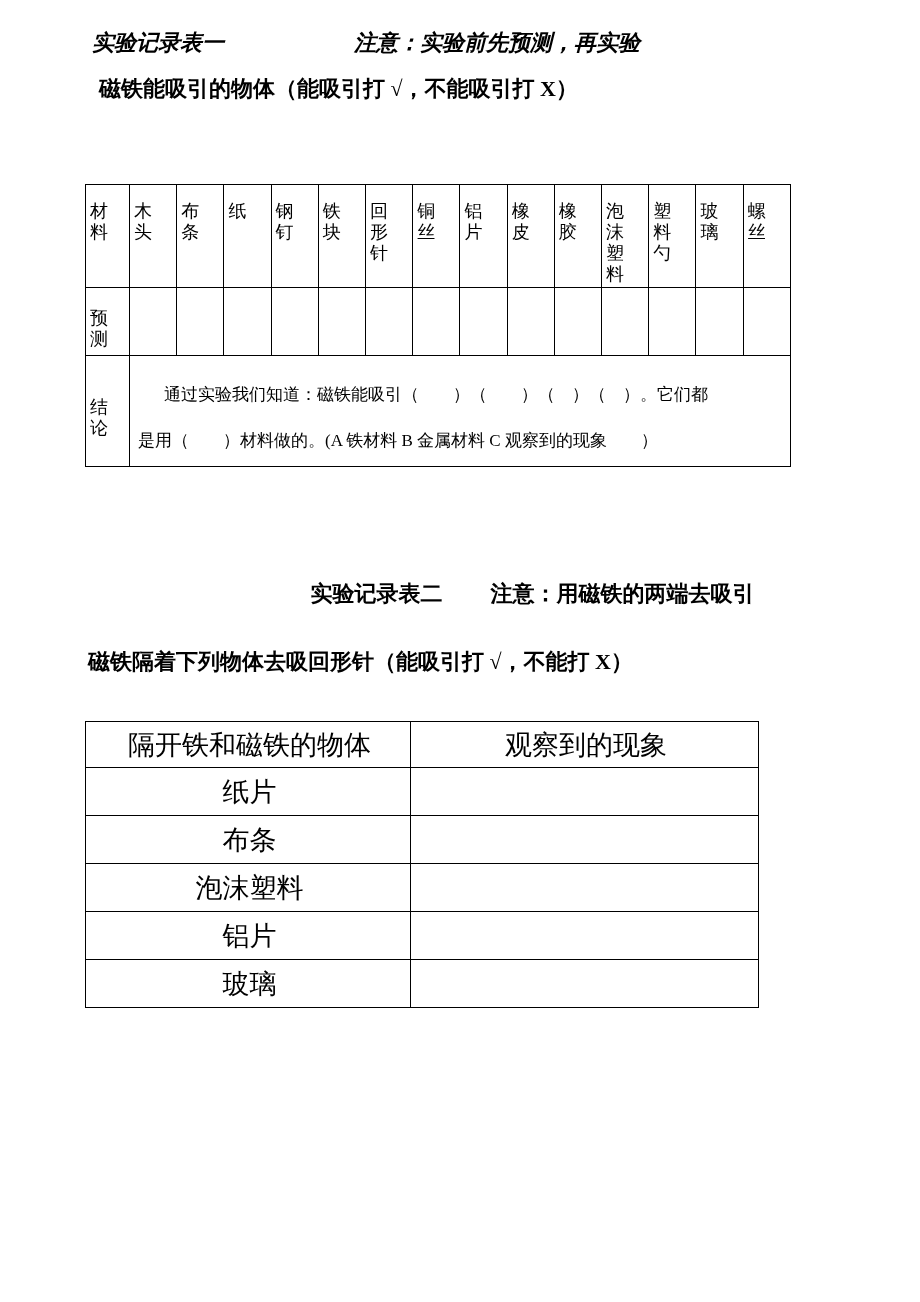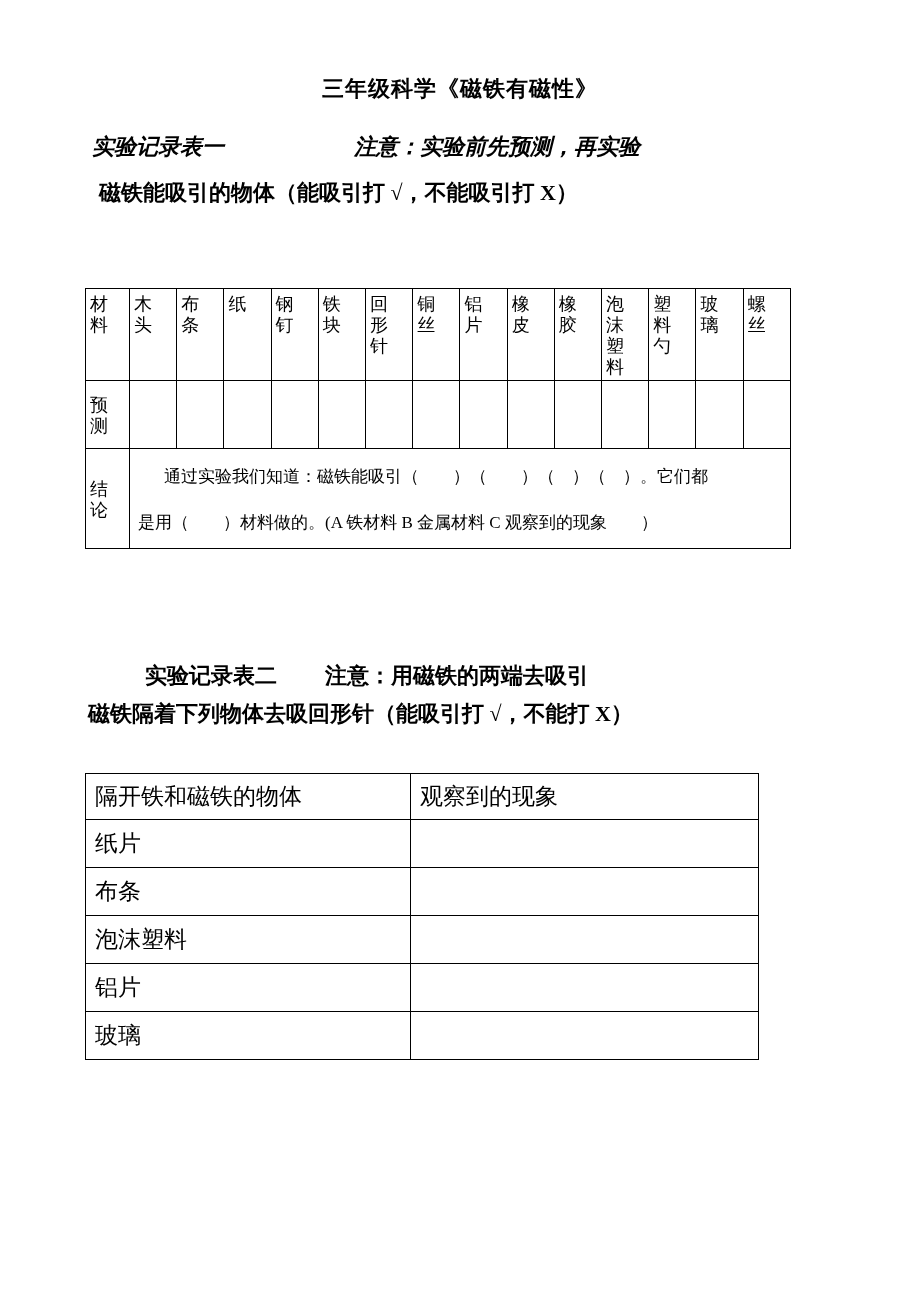--- a/index.html
+++ b/index.html
@@ -15,36 +15,36 @@
     padding-top: 74px;
     text-align: center;
     font-size: 22px;
     font-weight: bold;
     letter-spacing: 1px;
   }
 
   .sec-head { display: flex; font-size: 22px; font-weight: bold; }
   .sec1-head { margin-top: 28px; margin-left: 92px; font-style: italic; }
   .sec1-head .note { margin-left: 130px; }
-  .sec2-head { margin-top: 112px; margin-left: 145px; }
+  .sec2-head { margin-top: 112px; margin-left: 145px; justify-content: center; }
   .sec2-head .note { margin-left: 48px; }
 
   .instr { font-size: 22px; font-weight: bold; }
   .sec1-instr { margin-top: 16px; margin-left: 99px; }
-  .sec2-instr { margin-top: 8px; margin-left: 88px; }
+  .sec2-instr { margin-top: 38px; margin-left: 88px; }
 
   table { border-collapse: collapse; table-layout: fixed; }
   th, td { border: 1px solid #000; }
 
   
   .t1 { margin-left: 85px; margin-top: 80px; width: 706px; }
   .t1 th, .t1 td {
     font-weight: normal; font-size: 18px;
     text-align: left; vertical-align: top;
-    padding: 5px 3px 2px 4px;
+    padding: 16px 3px 2px 4px;
   }
   .t1 tr.hdr th { height: 90px; }
   .t1 tr.r-pred td { height: 68px; }
   .t1 tr.r-exp  td { height: 66px; }
   .t1 tr.r-conc td { height: 96px; }
   .vtext {
     display: inline-block;
     width: 1em;
     word-break: break-all;
     line-height: 1.17;
@@ -55,33 +55,33 @@
     vertical-align: middle;
     font-size: 17px;
     line-height: 46px;
     padding-left: 8px; padding-right: 6px;
   }
   .t1 td.conc-cell .l1 { text-indent: 26px; }
 
   
   .t2 { margin-left: 85px; margin-top: 44px; width: 673px; }
   .t2 td {
-    font-size: 23px;
+    font-size: 27px;
     vertical-align: middle;
     padding: 4px 6px 4px 9px;
+    text-align: center;
   }
   .t2 tr { height: 48px; }
   .t2 tr.hdr2 { height: 46px; }
 </style>
 </head>
 <body>
 
 <div class="page">
 
-  <div class="doc-title">三年级科学《磁铁有磁性》</div>
 
   <div class="sec-head sec1-head">
     <span>实验记录表一</span>
     <span class="note">注意：实验前先预测，再实验</span>
   </div>
 
   <div class="instr sec1-instr">磁铁能吸引的物体（能吸引打 √，不能吸引打 X）</div>
 
   <table class="t1">
     <colgroup>

